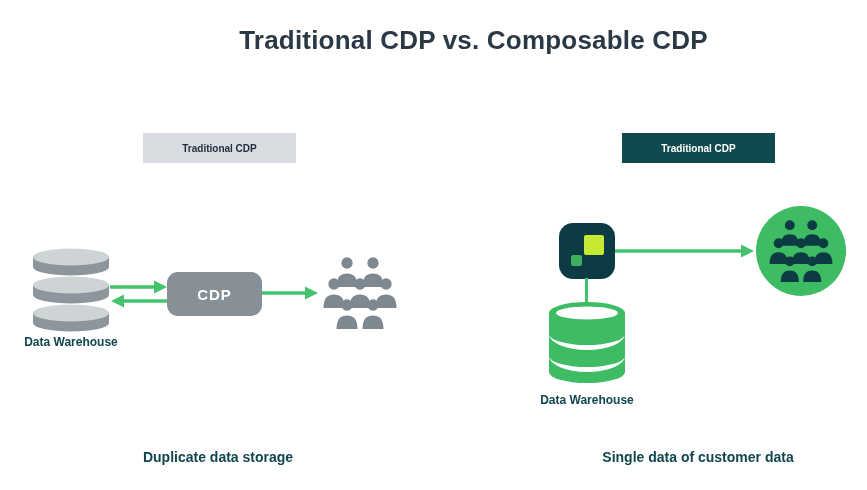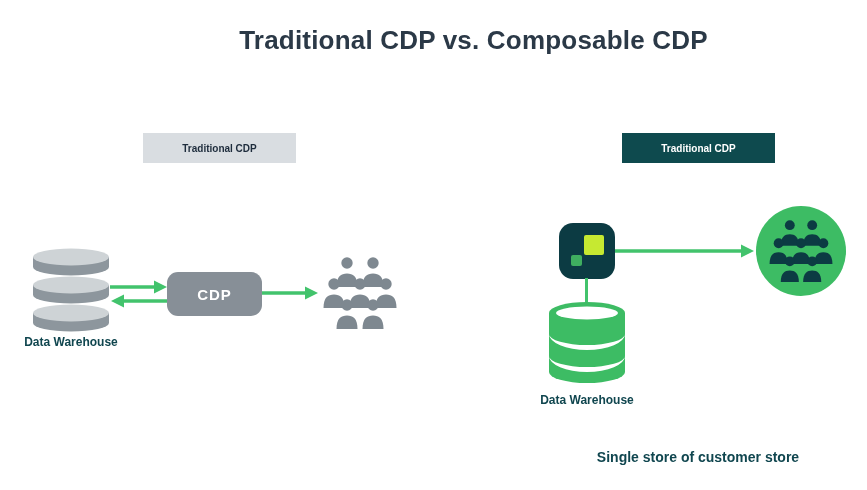--- a/index.html
+++ b/index.html
@@ -119,20 +119,21 @@
   <svg class="abs" style="left:322px; top:257px;" width="76" height="72" viewBox="0 0 76 72" fill="var(--gray-people)">
     <use href="#person" x="25" y="21"></use>
     <use href="#person" x="51" y="21"></use>
     <use href="#person" x="12" y="42"></use>
     <use href="#person" x="38" y="42"></use>
     <use href="#person" x="64" y="42"></use>
     <use href="#person" x="25" y="63"></use>
     <use href="#person" x="51" y="63"></use>
   </svg>
 
+  <div class="caption" style="left:98px;">Duplicate data storage</div>
 
   <div class="badge badge-teal">
     <span>Traditional CDP</span>
   </div>
 
   <div class="app-icon">
     <div class="lime-square"></div>
     <div class="green-square"></div>
   </div>
 
@@ -157,15 +158,15 @@
 
   <svg class="abs" style="left:547px; top:300px;" width="80" height="86" viewBox="0 0 80 86">
     <path d="M2,13 A38,11 0 0 1 78,13 V72 A38,11 0 0 1 2,72 Z" fill="var(--green)"></path>
     <ellipse cx="40" cy="13" rx="31" ry="6.5" fill="var(--white)"></ellipse>
     <path d="M2,34 A38,11 0 0 0 78,34 A38,16 0 0 1 2,34 Z" fill="var(--white)"></path>
     <path d="M2,56 A38,11 0 0 0 78,56 A38,16 0 0 1 2,56 Z" fill="var(--white)"></path>
   </svg>
 
   <div class="wh-label" style="left:517px; top:393px;">Data Warehouse</div>
 
-  <div class="caption" style="left:578px;">Single store of customer store</div>
+  <div class="caption" style="left:578px;">Single data of customer data</div>
 
 </div>
 
 </body></html>

